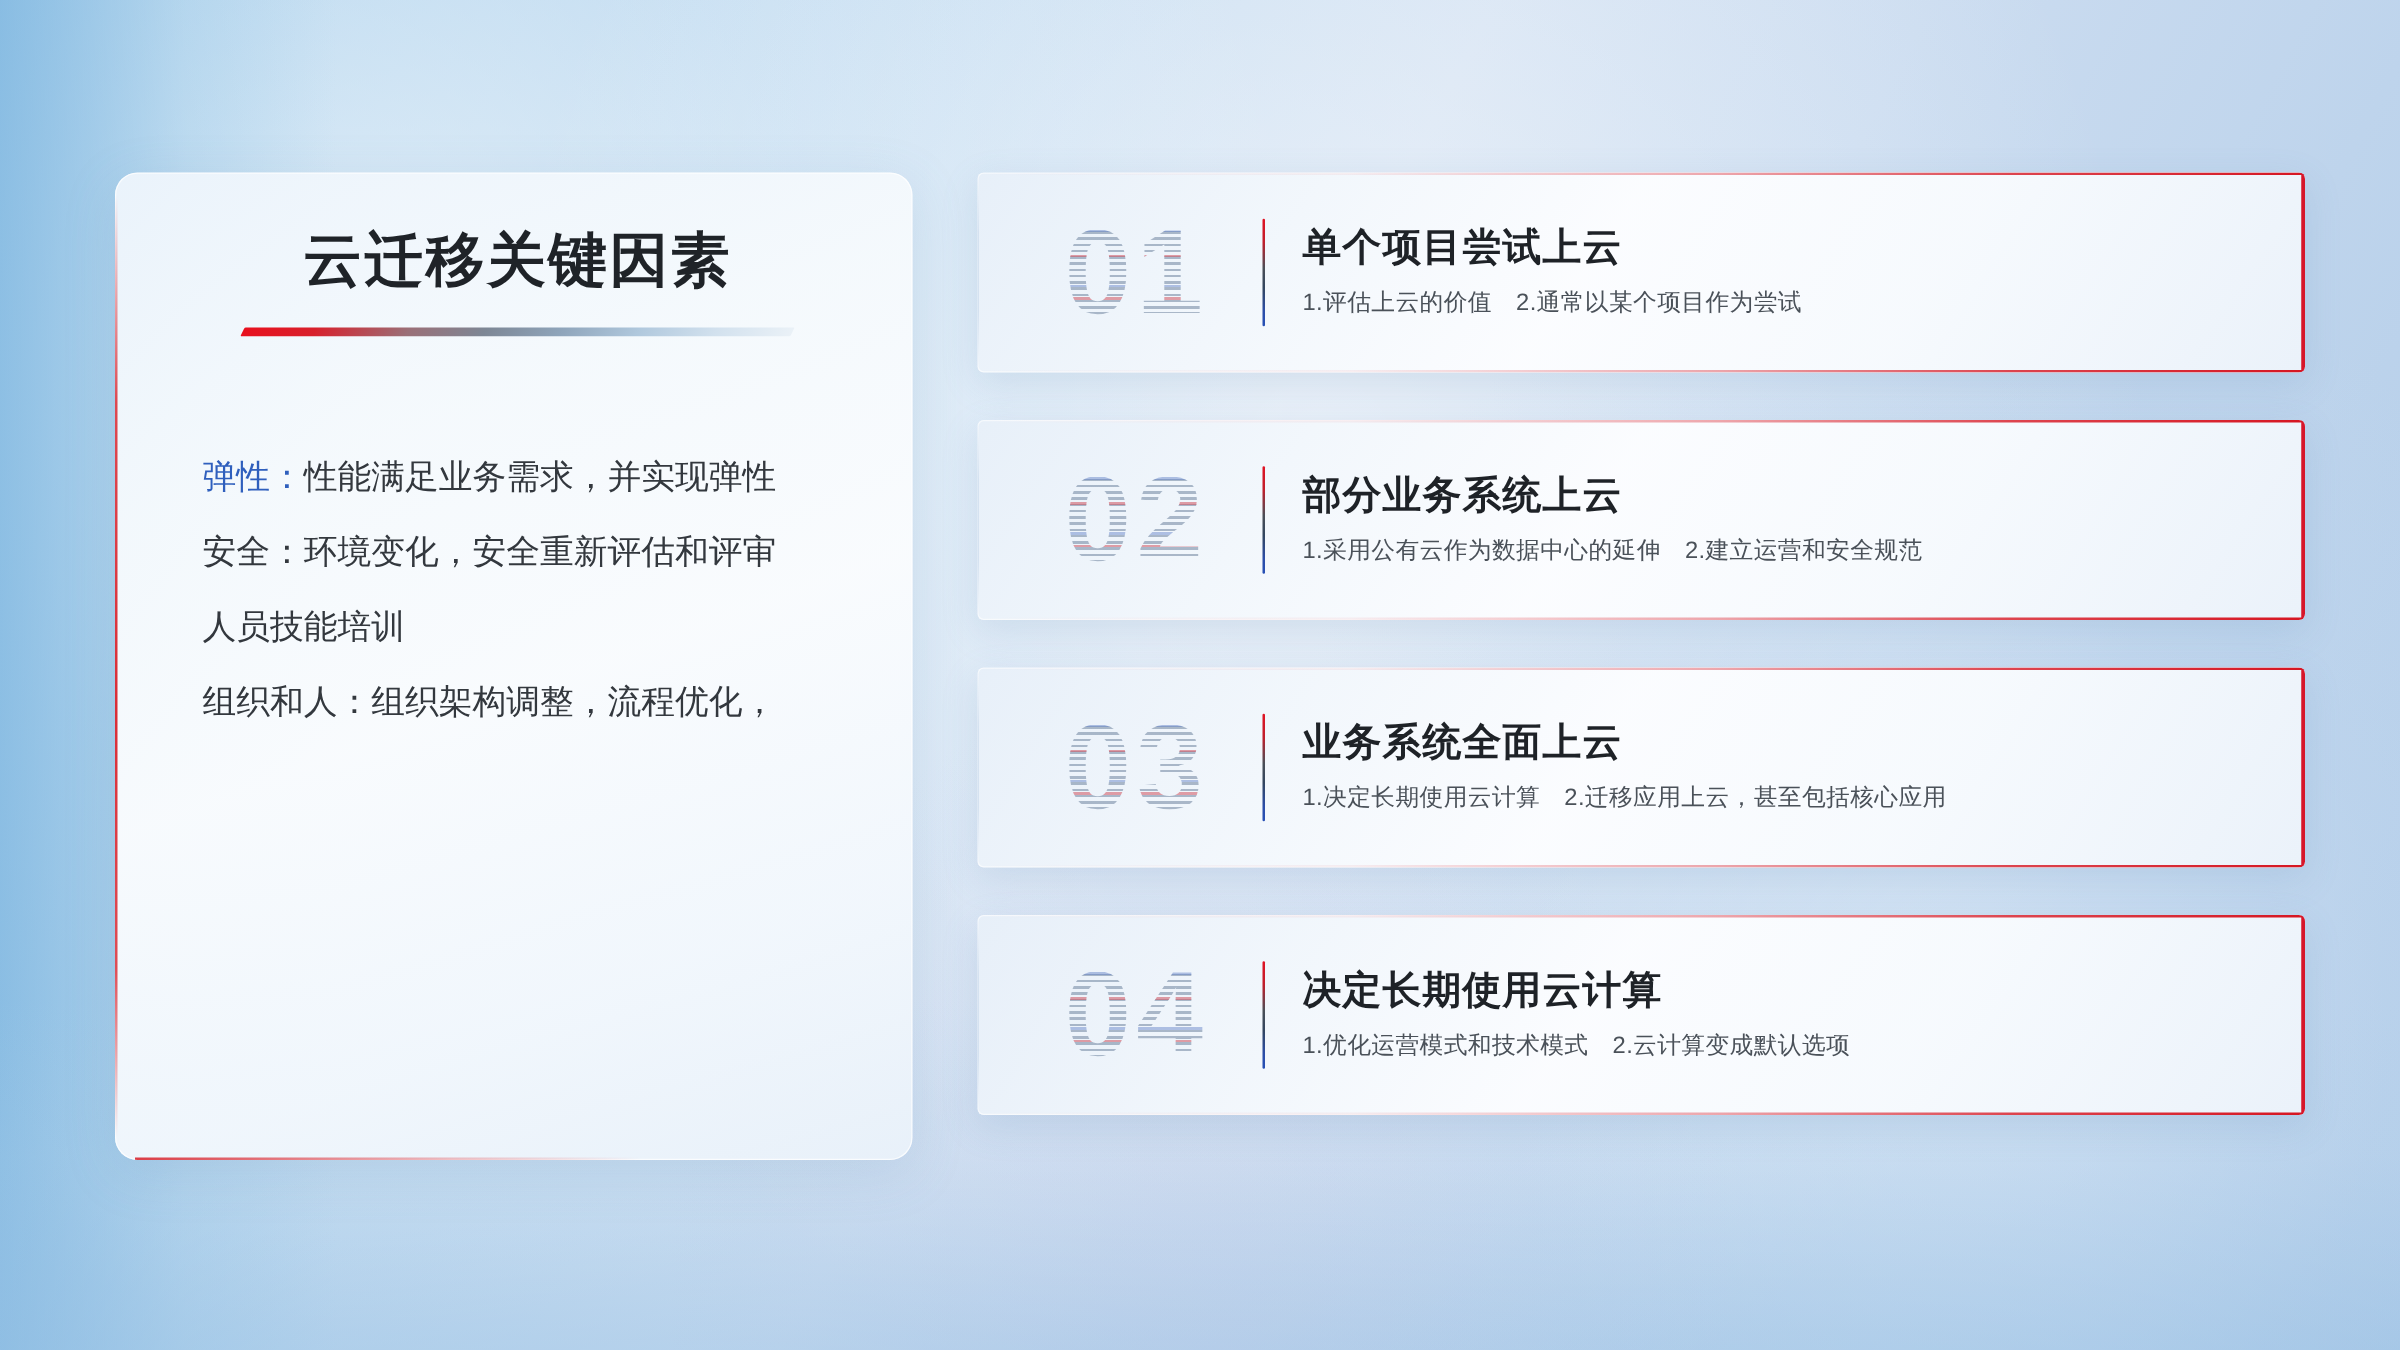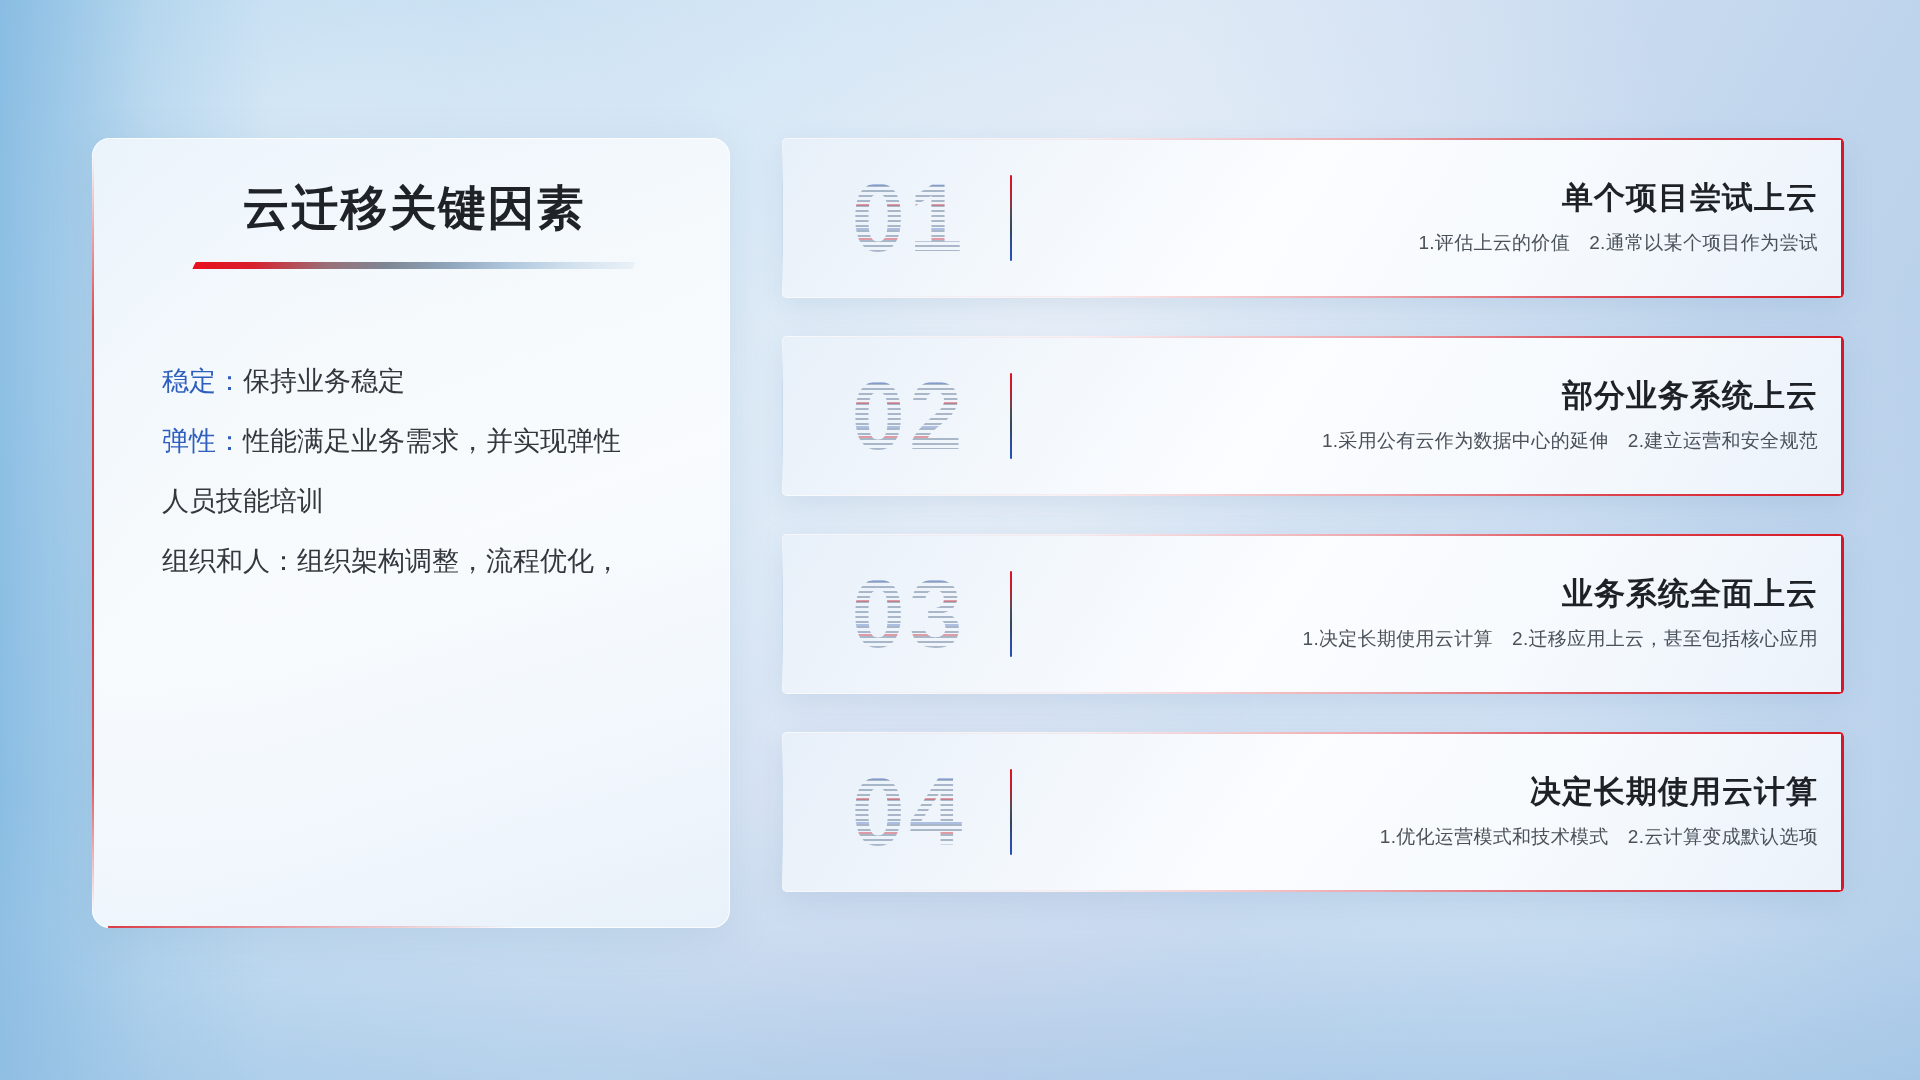--- a/index.html
+++ b/index.html
@@ -287,21 +287,20 @@
       #33465f 64%,
       #2c4ea8 86%,
       #2750b6 100%);
   }
 
   .step-text {
     padding-left: 30px;
     padding-right: 26px;
     flex: 1 1 auto;
     min-width: 0;
-    text-align: right;
   }
   .step-title {
     font-size: 31px;
     font-weight: 700;
     color: #1e2227;
     letter-spacing: 1px;
     line-height: 1.25;
   }
   .step-desc {
     margin-top: 12px;
@@ -329,28 +328,28 @@
     <span class="edge-red"></span>
     <span class="edge-red-bottom"></span>
 
     <div class="panel-inner">
       <h1 class="panel-title">云迁移关键因素</h1>
 
       <div class="title-rule"></div>
 
       <div class="factor-list">
 
-        <div class="factor-row">
-          <span class="factor-key">稳定：</span><span class="factor-val">保持业务稳定</span>
-        </div>
 
         <div class="factor-row">
           <span class="factor-key">弹性：</span><span class="factor-val">性能满足业务需求，并实现弹性</span>
         </div>
 
+        <div class="factor-row">
+          <span class="factor-key plain">安全：</span><span class="factor-val">环境变化，安全重新评估和评审</span>
+        </div>
 
 
         <div class="factor-row">
           <span class="factor-val">人员技能培训</span>
         </div>
 
         <div class="factor-row">
           <span class="factor-key plain">组织和人：</span><span class="factor-val">组织架构调整，流程优化，</span>
         </div>
 

